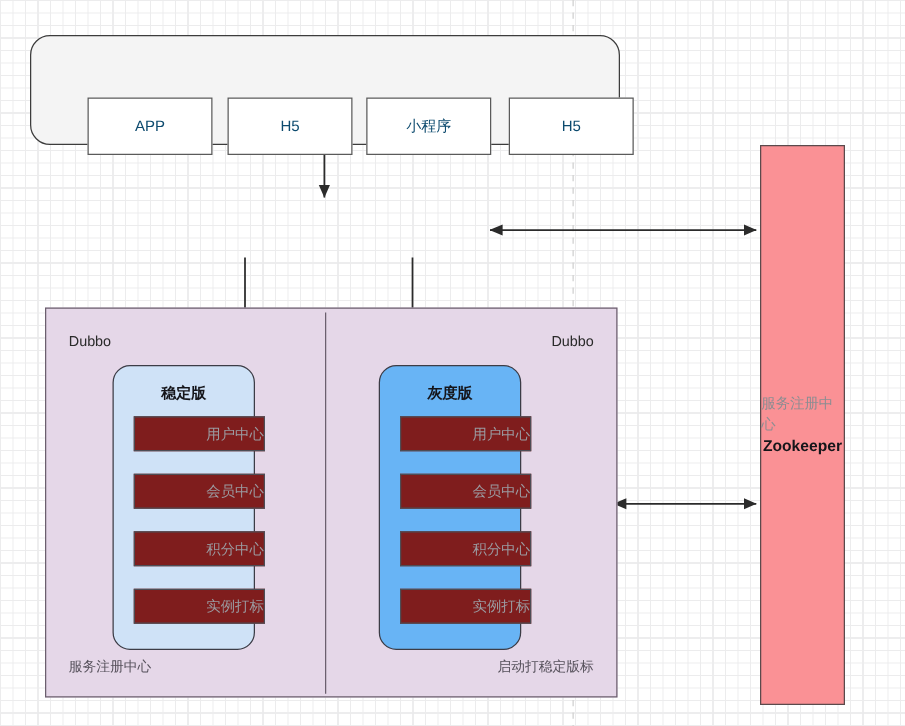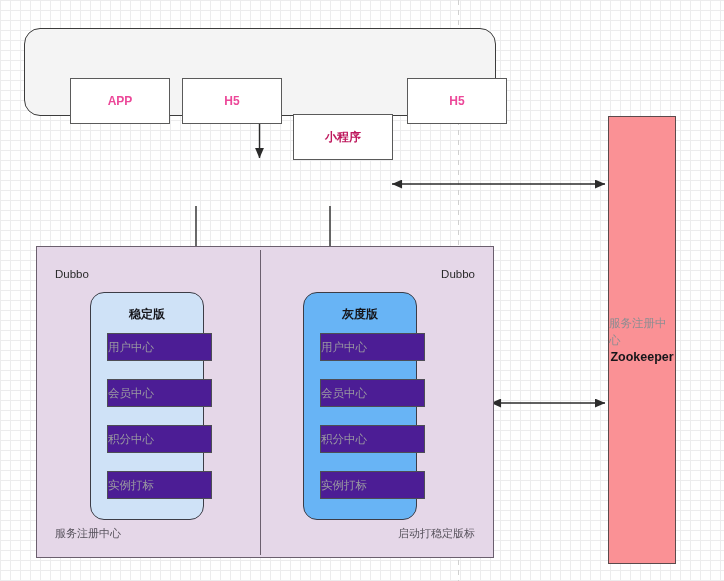--- a/index.html
+++ b/index.html
@@ -50,24 +50,24 @@
     top: 49px;
     width: 100px;
     height: 46px;
     background: #ffffff;
     border: 1.4px solid #5a5a5a;
     box-sizing: border-box;
     display: flex;
     align-items: center;
     justify-content: center;
     font-size: 12px;
-    font-weight: bold;
-    color: #ec4899;
-  }
-  .client-box.muted { color: #be185d; font-weight: bold; margin-top: 36px; }
+    font-weight: normal;
+    color: #0c4a6e;
+  }
+  .client-box.muted { color: #0c4a6e; font-weight: normal; }
   .cb1 { left: 45px; }
   .cb2 { left: 157px; }
   .cb3 { left: 268px; }
   .cb4 { left: 382px; }
 
   
   .gateway {
     position: absolute;
     left: 130px;
     top: 162px;
@@ -147,26 +147,26 @@
 
   .svc-stack {
     position: absolute;
     left: 16px;
     top: 40px;
     width: 105px;
   }
   .svc-box {
     width: 105px;
     height: 28px;
-    background: #4c1d95;
+    background: #7f1d1d;
     border: 1.3px solid #4d4d55;
     box-sizing: border-box;
     display: flex;
     align-items: center;
-    justify-content: flex-start;
+    justify-content: flex-end;
     font-size: 11.5px;
     color: #9b9ba1;
   }
   .svc-gap {
     height: 18px;
     position: relative;
   }
 
   
   .zookeeper {

